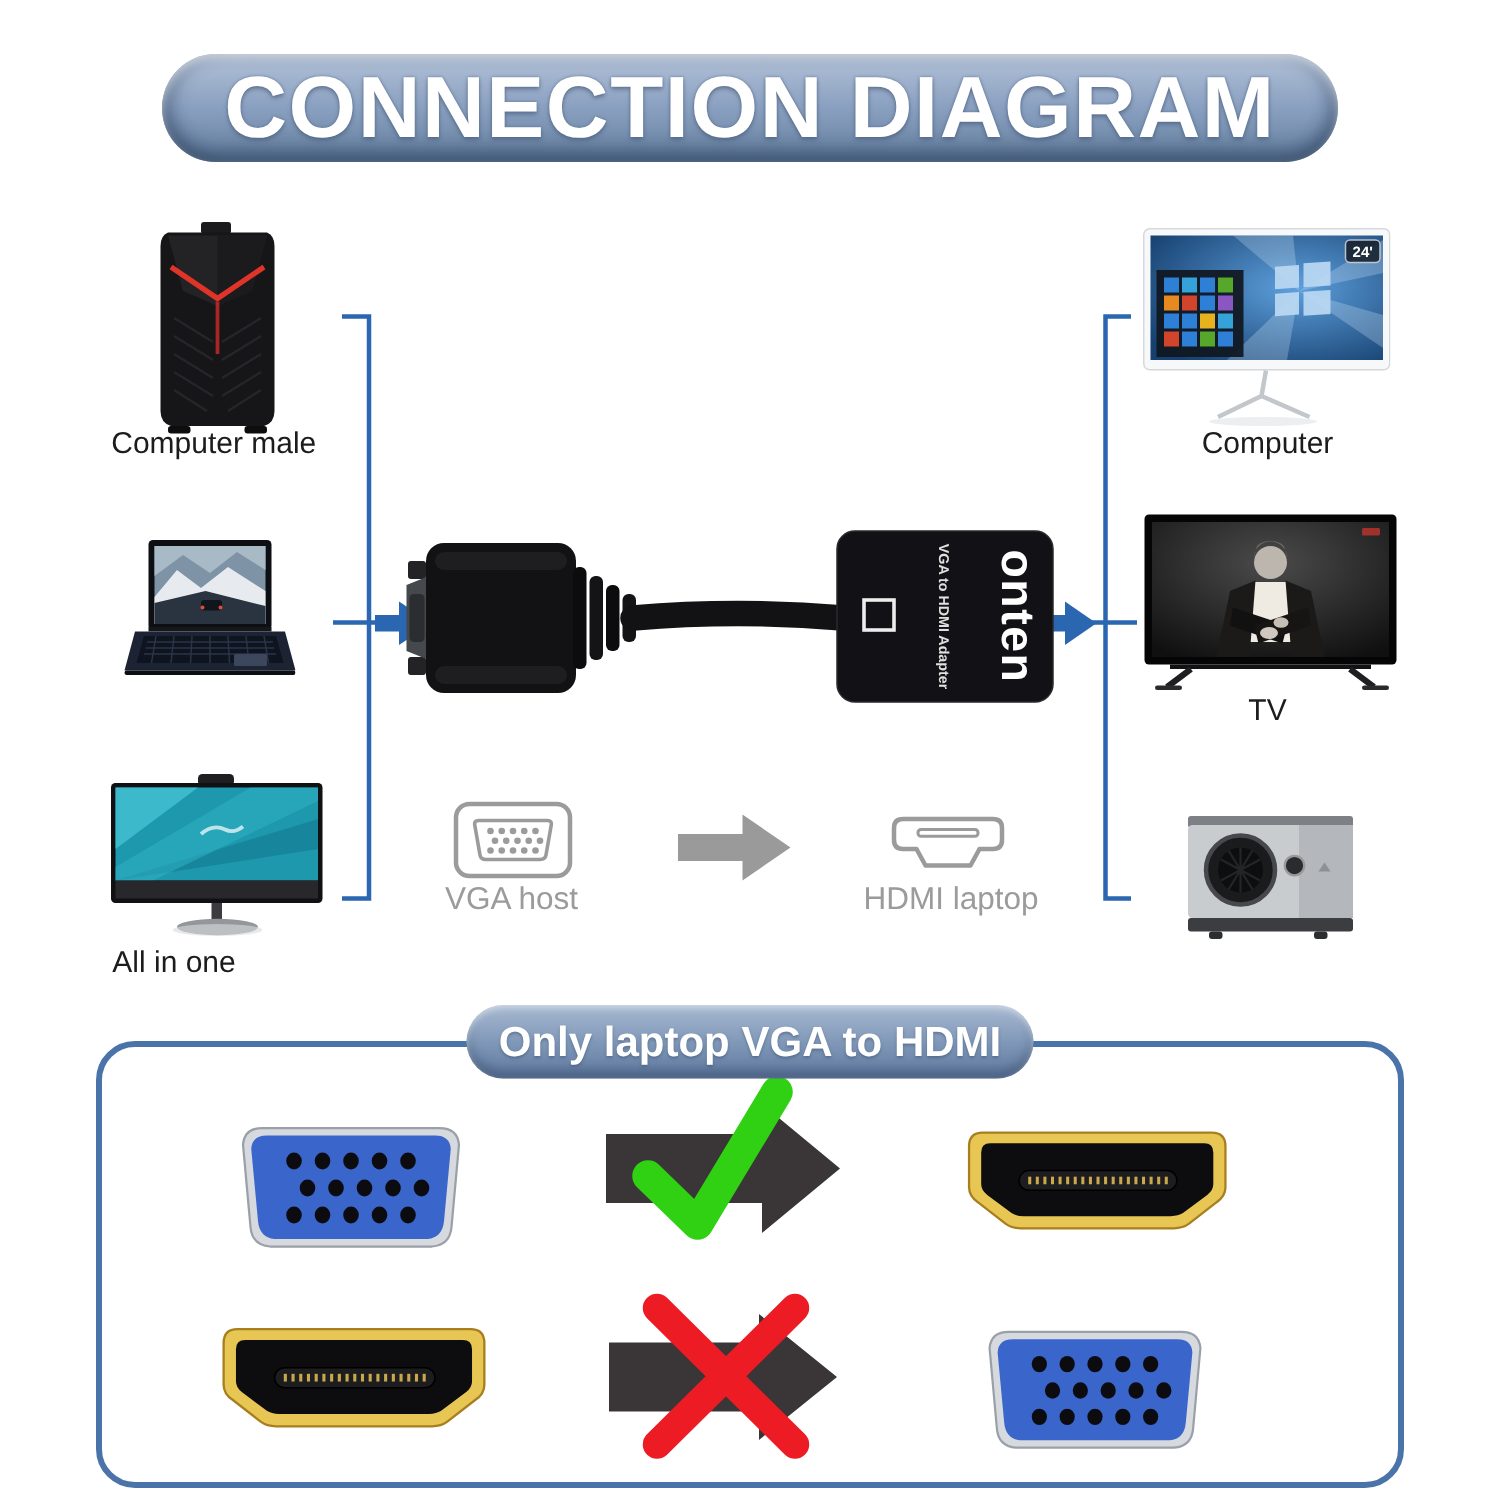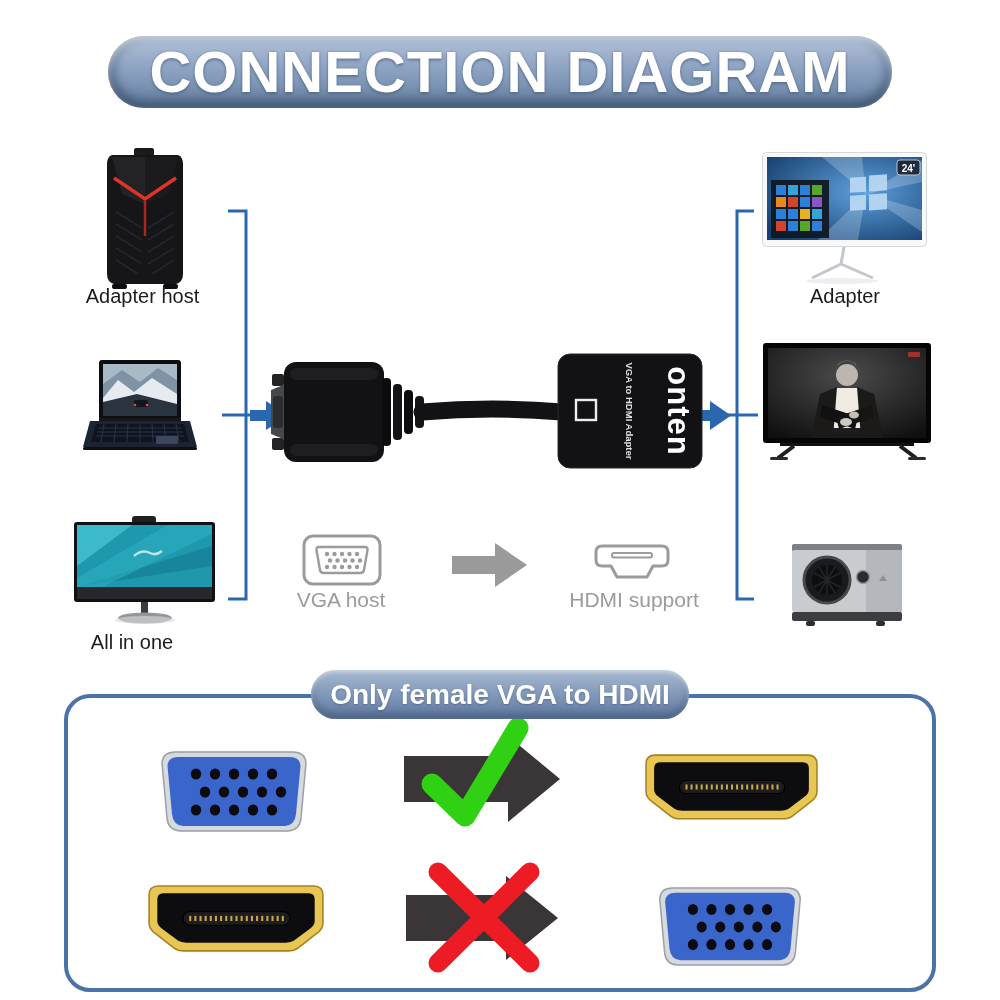--- a/index.html
+++ b/index.html
@@ -58,21 +58,21 @@
     <polygon points="41,9 74,9 64,46 41,56" fill="#1b1b1e"></polygon>
     <path d="M10,30 L41,51 L72,30" stroke="#e03428" stroke-width="3.5" fill="none"></path>
     <path d="M41,53 V88" stroke="#c12c24" stroke-width="2.5" fill="none" opacity=".85"></path>
     <g stroke="#26262a" stroke-width="1.6">
       <path d="M12,64 L38,80 M12,76 L38,92 M12,88 L38,104 M12,100 L38,116 M12,112 L34,126"></path>
       <path d="M70,64 L44,80 M70,76 L44,92 M70,88 L44,104 M70,100 L44,116 M70,112 L48,126"></path>
     </g>
     <rect x="8" y="136" width="15" height="5" rx="2" fill="#0d0d0e"></rect>
     <rect x="59" y="136" width="15" height="5" rx="2" fill="#0d0d0e"></rect>
   </svg>
-  <div class="abs lbl" style="left:35px;top:285px;width:215px">Adapter host</div>
+  <div class="abs lbl" style="left:35px;top:285px;width:215px">Computer male</div>
 
   <svg class="abs" style="left:82px;top:358px" width="115" height="100" viewBox="0 0 115 100">
     <rect x="17" y="2" width="82" height="60" rx="3" fill="#0d0f12"></rect>
     <rect x="21" y="6" width="74" height="52" fill="#7e93a6"></rect>
     <polygon points="21,26 40,12 58,24 76,10 95,22 95,6 21,6" fill="#a9bac7"></polygon>
     <polygon points="21,40 36,22 52,34 70,20 95,36 95,58 21,58" fill="#e7ebef"></polygon>
     <polygon points="21,58 21,44 55,36 95,46 95,58" fill="#2a3340"></polygon>
     <rect x="52" y="42" width="14" height="7" rx="2" fill="#11161c"></rect>
     <circle cx="53" cy="47" r="1.3" fill="#e34a3a"></circle>
       <circle cx="65" cy="47" r="1.3" fill="#e34a3a"></circle>
@@ -92,21 +92,21 @@
     <rect x="5" y="9" width="135" height="62" fill="#1d98ad"></rect>
     <polygon points="5,9 60,9 5,50" fill="#45c2d2" opacity=".8"></polygon>
     <polygon points="5,71 140,30 140,50 5,71" fill="#17869c"></polygon>
     <polygon points="30,71 140,18 140,9 95,9 5,62 5,71" fill="#2fb0c2" opacity=".55"></polygon>
     <path d="M62,40 q8,-7 16,-3 q6,3 12,-2" stroke="#d8eef2" stroke-width="2.5" fill="none" opacity=".85"></path>
     <rect x="5" y="71" width="135" height="12" fill="#28282c"></rect>
     <rect x="69" y="86" width="7" height="13" fill="#3c3c40"></rect>
     <ellipse cx="73" cy="102" rx="27" ry="5.5" fill="#93969b"></ellipse>
     <ellipse cx="73" cy="104" rx="30" ry="4" fill="#d8dadd" opacity=".6"></ellipse>
   </svg>
-  <div class="abs lbl" style="left:32px;top:631px;width:200px">All in one</div>
+  <div class="abs lbl" style="left:16px;top:631px;width:200px">All in one</div>
 
   <svg class="abs" style="left:270px;top:350px" width="435" height="122" viewBox="0 0 435 122">
 
     <rect x="2" y="24" width="12" height="12" rx="2" fill="#232325"></rect>
     <rect x="2" y="88" width="12" height="12" rx="2" fill="#232325"></rect>
     <path d="M1,40 L16,34 V90 L1,84 Z" fill="#45484d"></path>
     <rect x="3" y="46" width="10" height="32" rx="3" fill="#2b2d30"></rect>
 
     <rect x="14" y="12" width="100" height="100" rx="12" fill="#121214"></rect>
     <rect x="20" y="18" width="88" height="12" rx="6" fill="#1e1e21"></rect>
@@ -165,21 +165,21 @@
         <rect x="38" y="69" width="10" height="10" fill="#57a82a"></rect>
         <rect x="50" y="69" width="10" height="10" fill="#2e7fd6"></rect>
     </g>
     <rect x="135" y="8" width="23" height="15" rx="3" fill="#18212e" opacity=".88" stroke="#c9ced4"></rect>
     <text x="146.5" y="19.5" text-anchor="middle" font-family="Liberation Sans,sans-serif" font-size="10" font-weight="700" fill="#fff">24'</text>
     <g stroke="#c3c7cb" stroke-width="3" fill="none">
       <path d="M82,95 L79,112 M79,112 L50,126 M79,112 L111,126"></path>
     </g>
     <ellipse cx="80" cy="129" rx="36" ry="3" fill="#eceef0"></ellipse>
   </svg>
-  <div class="abs lbl" style="left:745px;top:285px;width:200px">Adapter</div>
+  <div class="abs lbl" style="left:745px;top:285px;width:200px">Computer</div>
 
   <svg class="abs" style="left:762px;top:342px" width="170" height="122" viewBox="0 0 170 122">
     <defs>
       <radialGradient id="tvbg" cx="50%" cy="30%" r="80%">
         <stop offset="0" stop-color="#4b4b4b"></stop>
           <stop offset="1" stop-color="#101010"></stop>
       </radialGradient>
     </defs>
     <rect x="1" y="1" width="168" height="100" rx="3" fill="#050506"></rect>
     <rect x="6" y="6" width="158" height="90" fill="url(#tvbg)"></rect>
@@ -193,20 +193,21 @@
     <ellipse cx="84" cy="80" rx="6" ry="4" fill="#cfc8bf"></ellipse>
     <ellipse cx="92" cy="73" rx="5" ry="3.5" fill="#c6bfb6"></ellipse>
     <rect x="146" y="10" width="12" height="5" rx="1" fill="#b5342c" opacity=".85"></rect>
     <rect x="18" y="101" width="134" height="3" fill="#121214"></rect>
     <g stroke="#1f1f22" stroke-width="4" fill="none">
       <path d="M32,104 L16,116 M138,104 L154,116"></path>
     </g>
     <rect x="8" y="115" width="18" height="3" rx="1.5" fill="#2a2a2d"></rect>
     <rect x="146" y="115" width="18" height="3" rx="1.5" fill="#2a2a2d"></rect>
   </svg>
+  <div class="abs lbl" style="left:745px;top:463px;width:200px">TV</div>
 
   <svg class="abs" style="left:788px;top:537px" width="118" height="96" viewBox="0 0 118 96">
     <rect x="4" y="7" width="110" height="8" rx="2" fill="#7d8084"></rect>
     <rect x="4" y="13" width="110" height="62" rx="3" fill="#c9cccf"></rect>
     <rect x="78" y="13" width="36" height="62" fill="#b4b7bb"></rect>
     <circle cx="39" cy="43" r="23" fill="#1a1b1d" stroke="#46484b" stroke-width="3"></circle>
     <circle cx="39" cy="43" r="15" fill="#0d0e0f"></circle>
     <g stroke="#232527" stroke-width="1.5">
       <path d="M39,28 V58 M26,36 L52,50 M26,50 L52,36 M31,30 L47,56 M47,30 L31,56"></path>
     </g>
@@ -241,25 +242,25 @@
   <div class="abs lbl gray" style="left:265px;top:588px;width:152px">VGA host</div>
 
   <svg class="abs" style="left:452px;top:543px" width="75" height="45" viewBox="0 0 75 45">
     <polygon points="0,13 43,13 43,0 75,22 43,44 43,31 0,31" fill="#9a9a9a"></polygon>
   </svg>
 
   <svg class="abs" style="left:592px;top:543px" width="80" height="40" viewBox="0 0 80 40">
     <path d="M10,3 H70 Q76,3 76,9 V17 Q76,23 70,23 L61,23 L55,34 H25 L19,23 L10,23 Q4,23 4,17 V9 Q4,3 10,3 Z" fill="#fff" stroke="#9b9b9b" stroke-width="3" stroke-linejoin="round"></path>
     <rect x="20" y="10" width="40" height="4.5" rx="2" fill="none" stroke="#9b9b9b" stroke-width="2"></rect>
   </svg>
-  <div class="abs lbl gray" style="left:555px;top:588px;width:158px">HDMI support</div>
+  <div class="abs lbl gray" style="left:555px;top:588px;width:158px">HDMI laptop</div>
 
   <div class="abs panel"></div>
   <div class="abs pill">
-    <span>Only female VGA to HDMI</span>
+    <span>Only laptop VGA to HDMI</span>
   </div>
 
   <svg class="abs" style="left:158px;top:750px" width="152" height="84" viewBox="0 0 152 84">
     <path d="M17,2 L135,2 Q147,2 148,13 L143,68 Q142,80 130,81 L22,81 Q10,80 9,68 L4,13 Q5,2 17,2 Z" fill="#d6d9de" stroke="#9aa0a8" stroke-width="1.5"></path>
     <path d="M20,7 L132,7 Q142,7 142.5,16 L138,64 Q137,75 127,76 L25,76 Q15,75 14,64 L9.5,16 Q10,7 20,7 Z" fill="#3a66cc"></path>
     <g fill="#0c0c10">
       <ellipse cx="38" cy="24" rx="5.2" ry="5.6"></ellipse>
         <ellipse cx="57" cy="24" rx="5.2" ry="5.6"></ellipse>
         <ellipse cx="76" cy="24" rx="5.2" ry="5.6"></ellipse>
         <ellipse cx="95" cy="24" rx="5.2" ry="5.6"></ellipse>

